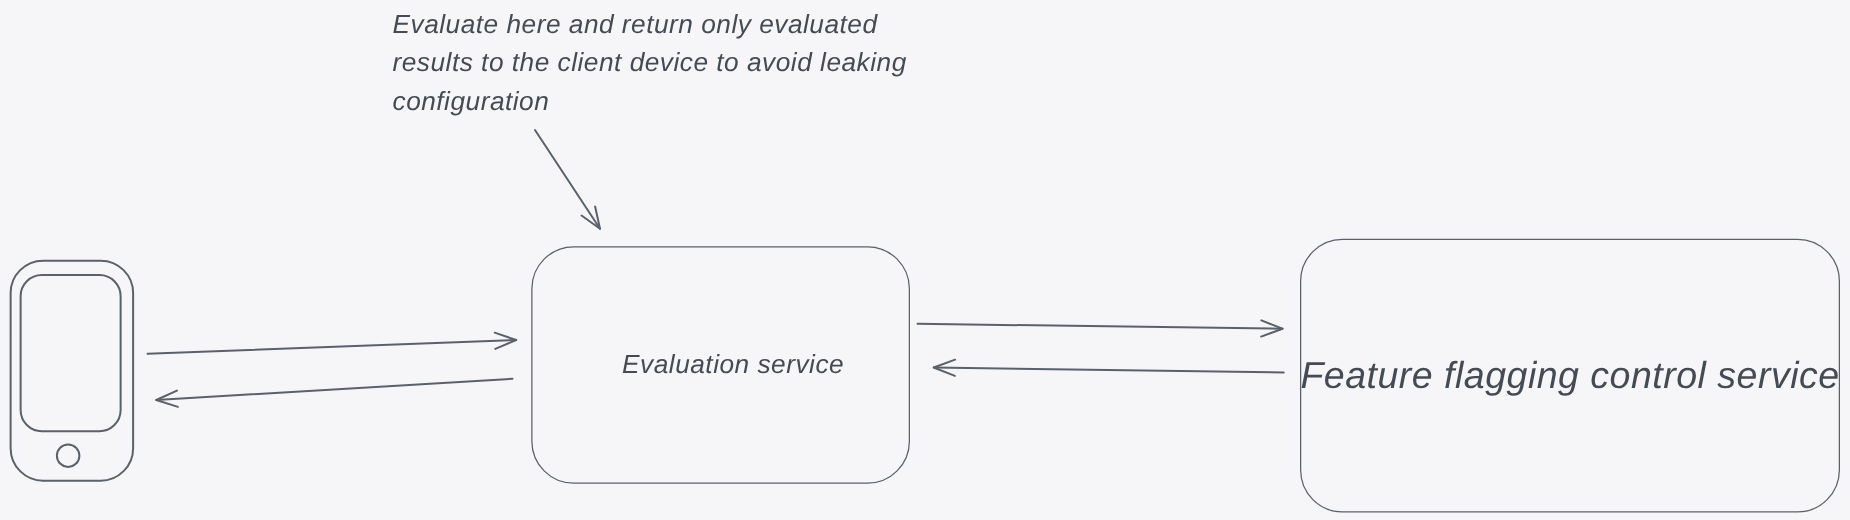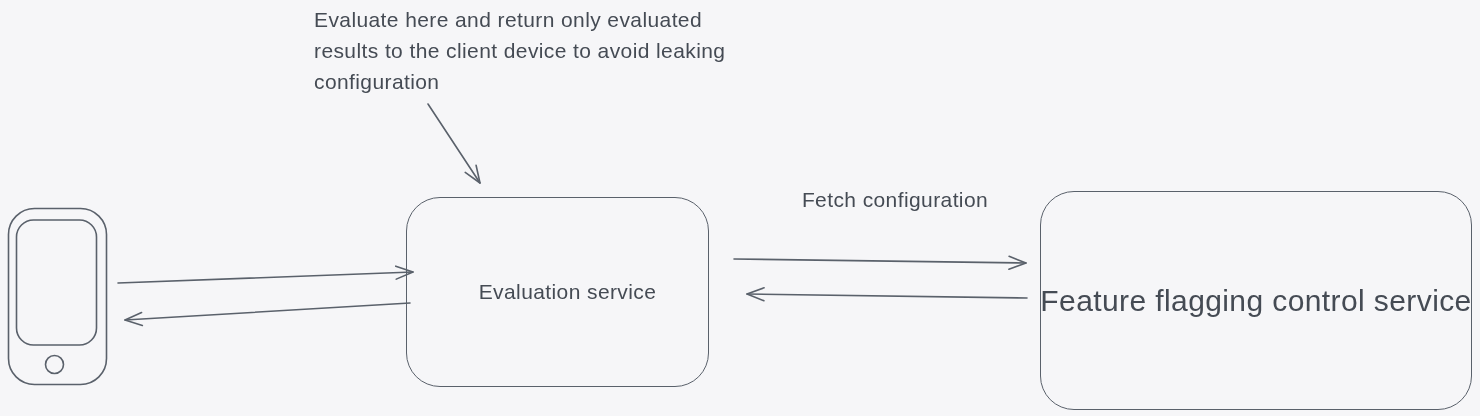--- a/index.html
+++ b/index.html
@@ -12,20 +12,21 @@
   body {
     font-family: "Liberation Sans", sans-serif;
     background: var(--bg);
     overflow: hidden;
   }
   .canvas {
     position: relative;
     width: 1480px;
     height: 344px;
     background: var(--bg);
+    font-style: italic;
   }
   svg.overlay {
     position: absolute;
     left: 0; top: 0;
     width: 1480px; height: 416px;
   }
   .stroke {
     stroke: var(--stroke);
     fill: none;
     stroke-width: 1.6;
@@ -40,21 +41,21 @@
     display: flex;
     align-items: center;
     justify-content: center;
   }
   .node-label {
     color: var(--text);
     letter-spacing: 0.4px;
     white-space: nowrap;
   }
   .eval-box {
-    left: 406px; top: 197px;
+    left: 425px; top: 197px;
     width: 303px; height: 190px; padding-left: 20px;
   }
   .eval-box .node-label { font-size: 21px; }
   .feature-box {
     left: 1040px; top: 191px;
     width: 432px; height: 219px;
   }
   .feature-box .node-label { font-size: 30px; }
   .annotation {
     position: absolute;
@@ -111,15 +112,14 @@
 configuration</div>
 
   <div class="node-box eval-box">
     <span class="node-label">Evaluation service</span>
   </div>
 
   <div class="node-box feature-box">
     <span class="node-label">Feature flagging control service</span>
   </div>
 
-  <div class="edge-label">Fetch configuration</div>
 
 </div>
 
 </body></html>

